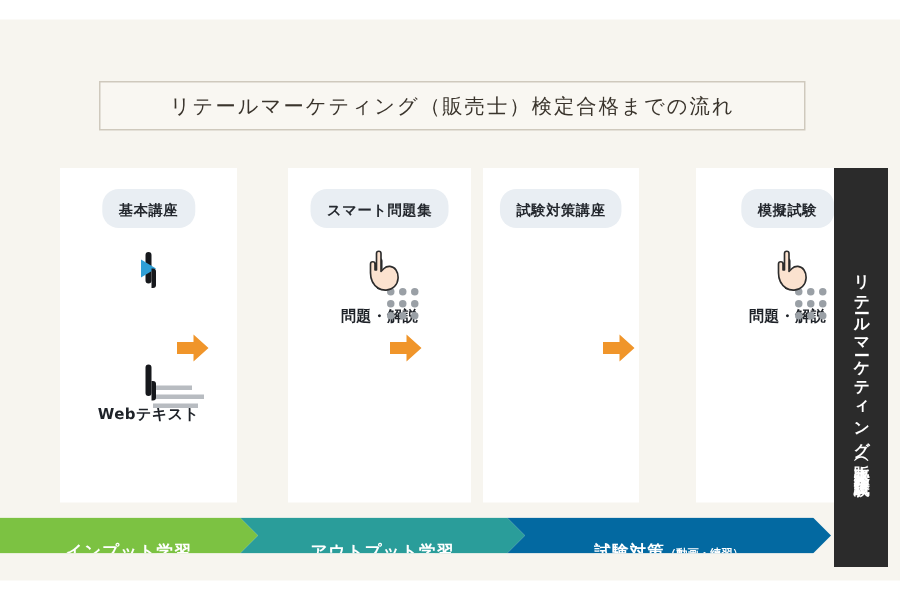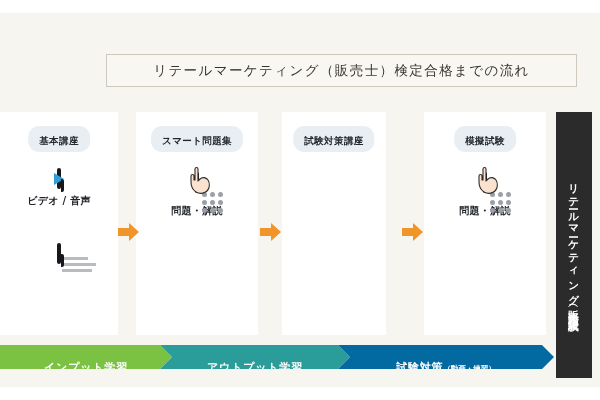--- a/index.html
+++ b/index.html
@@ -8,33 +8,33 @@
     background:#ffffff;
     font-family:"Liberation Sans","DejaVu Sans",sans-serif;
   }
   #stage{position:relative;width:600px;height:400px;background:#ffffff;}
   .cream-bg{position:absolute;left:0;top:13px;width:600px;height:374px;background:#f7f5ef;}
 
   
   .title-box{
     position:absolute;left:66px;top:54px;width:469px;height:31px;
     border:1px solid #cfc9bd;background:#f9f7f2;
-    display:flex;align-items:center;justify-content:center;margin-left:40px;
+    display:flex;align-items:center;justify-content:center;
   }
   .title-text{
     font-size:13.5px;color:#3a342c;letter-spacing:1.4px;white-space:nowrap;
     font-family:"DejaVu Sans","Liberation Sans",sans-serif;
   }
 
   
   .card{
-    position:absolute;top:112px;height:223px;background:#ffffff;
+    position:absolute;top:112px;height:223px;background:#ffffff;margin-left:40px;
   }
   .c1{left:0px;width:118px;}
-  .c2{left:136px;width:122px;}
+  .c2{left:152px;width:122px;}
   .c3{left:282px;width:104px;}
   .c4{left:424px;width:122px;}
 
   .pill{
     position:absolute;top:14px;left:50%;transform:translateX(-50%);
     background:#e9eef3;border-radius:11px;
     padding:4px 11px;white-space:nowrap;
   }
   .pill span{
     font-size:9.5px;font-weight:bold;color:#24282e;letter-spacing:.4px;
@@ -158,32 +158,32 @@
             </span>
           <span class="playtri"></span>
           <span class="film-row film-bot">
               <i></i>
               <i></i>
               <i></i>
               <i></i>
             </span>
         </span>
       </span>
-      <span class="cap">ビデオ / 音声</span>
     </div>
 
     <div class="item" style="top:133px;">
       <span class="icon-wrap">
         <span class="tablet">
           <span class="wt-bar"></span>
           <span class="wt-line wt-l1"></span>
           <span class="wt-line wt-l2"></span>
           <span class="wt-line wt-l3"></span>
         </span>
       </span>
+      <span class="cap">Webテキスト</span>
     </div>
   </div>
 
   <div class="card c2">
     <div class="pill">
       <span>スマート問題集</span>
     </div>
 
     <div class="item" style="top:62px;">
       <span class="icon-wrap">

